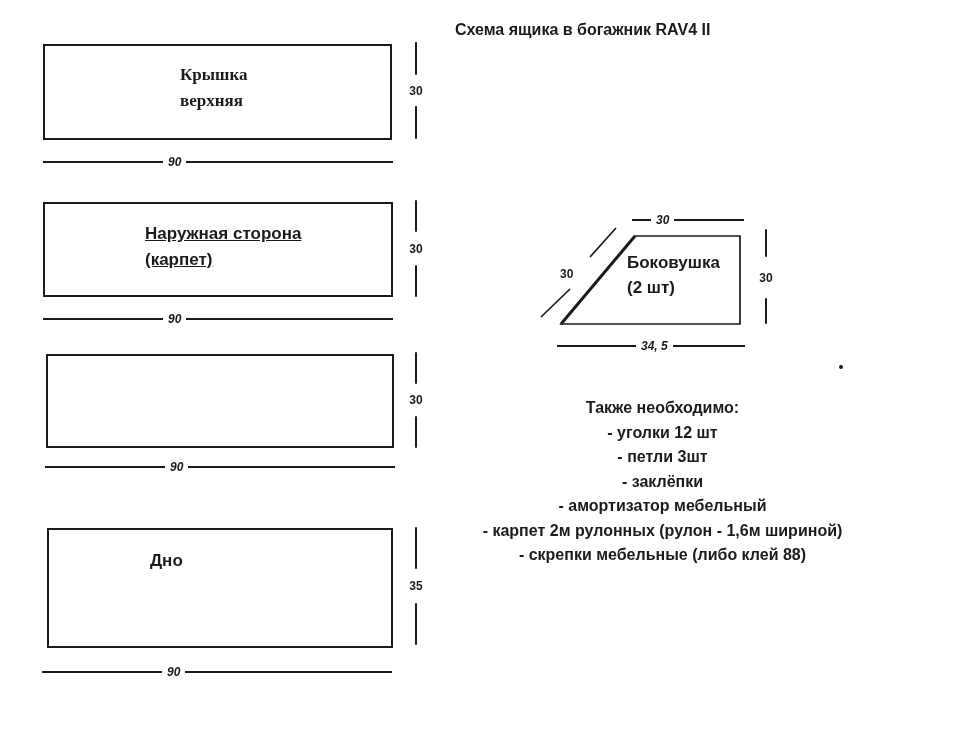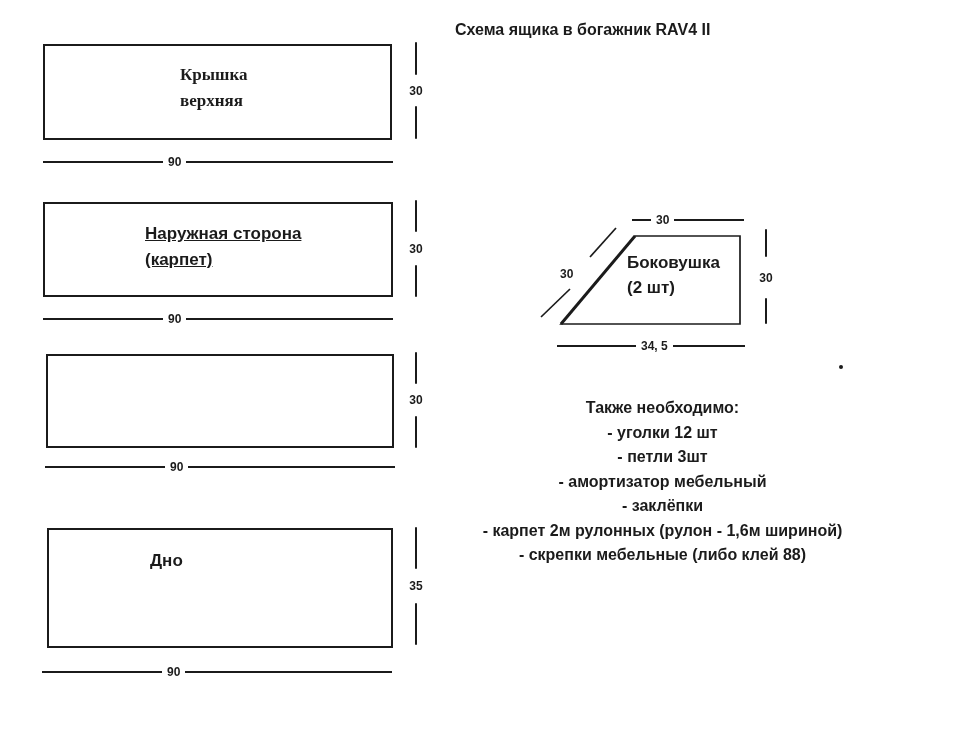--- a/index.html
+++ b/index.html
@@ -18,21 +18,21 @@
   
   .vdim {
     display: flex; flex-direction: column; align-items: center;
     justify-content: space-between;
   }
   .vtick { width: 2px; background: var(--ink); border-radius: 1px; }
   .num { font-size: 12px; white-space: nowrap; }
   
   .hdim { display: flex; align-items: center; }
   .hline { height: 2px; background: var(--ink); }
-  .hdim .num { padding: 0 5px; }
+  .hdim .num { padding: 0 5px; font-style: italic; }
   .grow { flex: 1 1 auto; }
   .notes { font-size: 16px; line-height: 24.5px; }
   .dot { width: 4px; height: 4px; background: var(--ink); border-radius: 50%; }
   svg { display: block; color: var(--ink); }
 </style>
 </head>
 <body>
 
 <div class="abs title" style="left:455px; top:21px;">Схема ящика в богажник RAV4 II</div>
 
@@ -137,19 +137,19 @@
     <div class="hline" style="flex:0 0 79px;"></div>
     <div class="num">34, 5</div>
     <div class="hline grow"></div>
   </div>
 </div>
 
 <div class="abs notes" style="left:480px; top:396px; width:365px;text-align:center;">
   <div>Также необходимо:</div>
   <div>- уголки 12 шт</div>
   <div>- петли 3шт</div>
+  <div>- заклёпки</div>
   <div>- амортизатор мебельный</div>
-  <div>- заклёпки</div>
   <div>- карпет 2м рулонных (рулон - 1,6м шириной)</div>
   <div>- скрепки мебельные (либо клей 88)</div>
 </div>
 
 <div class="abs dot" style="left:839px; top:365px;"></div>
 
 </body></html>

